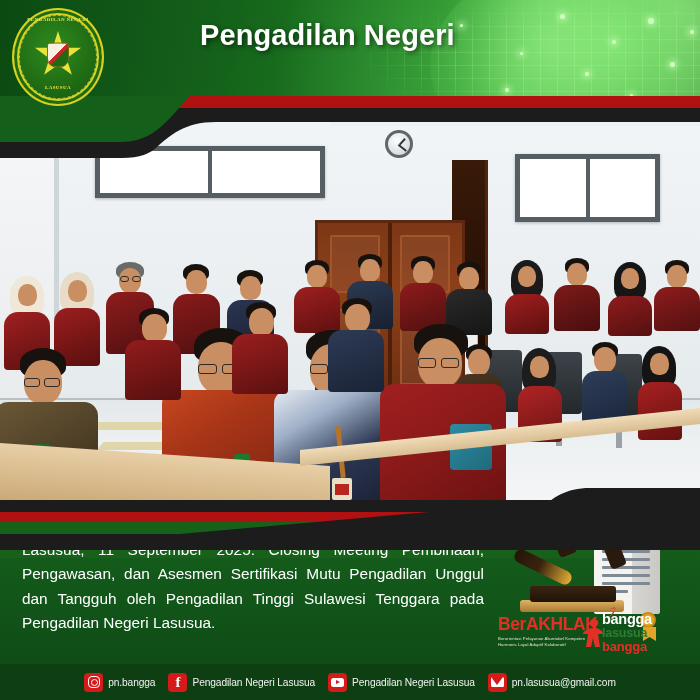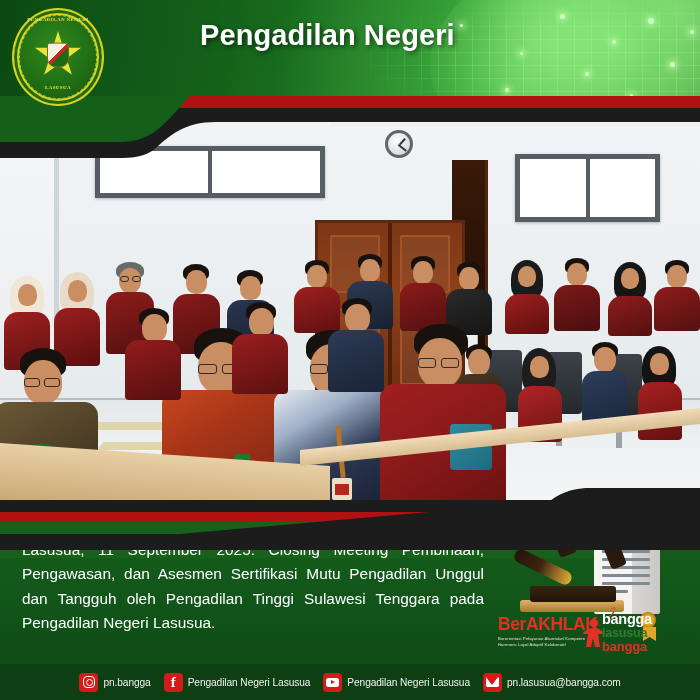--- a/index.html
+++ b/index.html
@@ -566,18 +566,18 @@
           <span class="yt-glyph"></span>
         </span>
       <span class="lbl">Pengadilan Negeri Lasusua</span>
     </div>
 
 
     <div class="soc">
       <span class="ic">
           <span class="mail-glyph"></span>
         </span>
-      <span class="lbl">pn.lasusua@bangga.com</span>
+      <span class="lbl">pn.lasusua@gmail.com</span>
     </div>
 
   </div>
 
 </div>
 
 </body></html>

